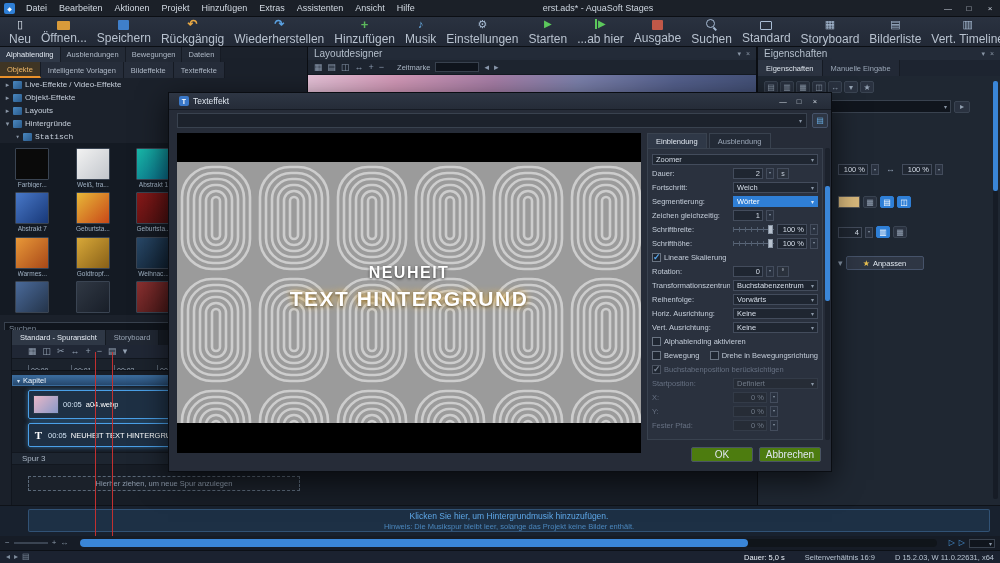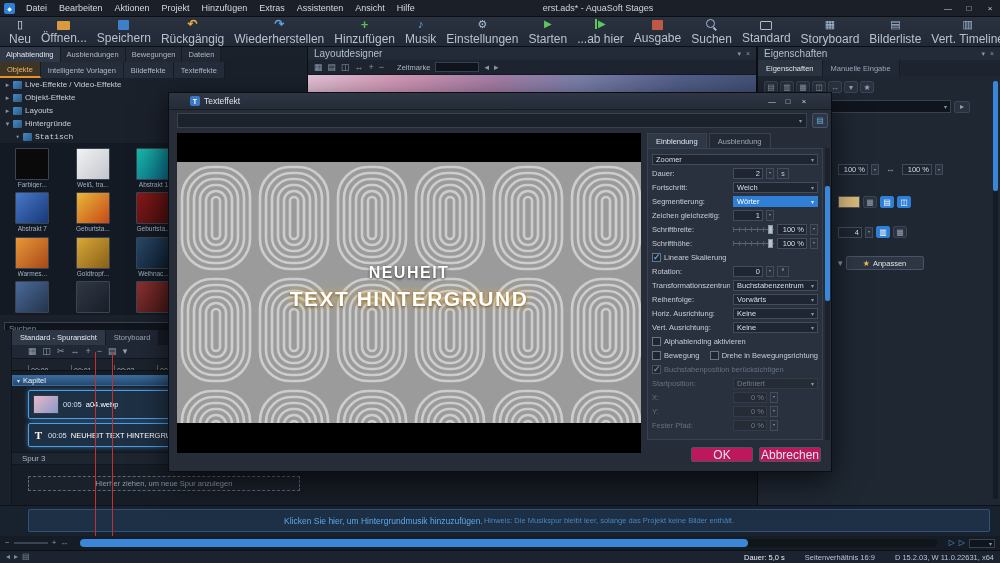--- a/index.html
+++ b/index.html
@@ -116,39 +116,39 @@
   .clip-thumb{width:26px;height:19px;background:linear-gradient(135deg,#e8b8c8,#8898c8);border:1px solid #2a3a4a}
   .clip-dur{font-size:7.5px;color:#cfe0f0}
   .clip-name{font-size:7.5px;color:#ffffff;white-space:nowrap;overflow:hidden}
   .tbadge{width:11px;height:14px;color:#fff;font-family:"Liberation Serif",serif;font-size:11px;font-weight:bold;display:flex;align-items:center;justify-content:center}
   .spur3{position:absolute;left:12px;top:122px;right:0;height:13px;background:#1d2530;display:flex;align-items:center;padding-left:10px;font-size:8px;color:#aab6c4;border-top:1px solid #12171f;border-bottom:1px solid #12171f}
   .drop-hint{position:absolute;left:28px;top:146px;width:272px;height:15px;border:1px dashed #5a6878;color:#8d9aab;font-size:7.5px;text-align:center;line-height:14px;background:rgba(255,255,255,.02)}
   .playhead{position:absolute;width:1px;top:352px;height:184px;background:#c23030;z-index:6}
 
   
   .musicbar{position:absolute;left:0;top:505px;width:1000px;height:31px;background:#18212e;border-top:1px solid #0e1218}
-  .musictrack{position:absolute;left:28px;right:10px;top:3px;bottom:4px;background:rgba(56,118,180,.18);border:1px solid rgba(90,150,210,.35);border-radius:2px;display:flex;flex-direction:row;align-items:center;justify-content:center;gap:1px}
+  .musictrack{position:absolute;left:28px;right:10px;top:3px;bottom:4px;background:rgba(56,118,180,.18);border:1px solid rgba(90,150,210,.35);border-radius:2px;display:flex;flex-direction:column;align-items:center;justify-content:center;gap:1px}
   .mh1{font-size:8.5px;color:#5fa8e8}
   .mh2{font-size:7.5px;color:#4a86bc}
   .bottombar{position:absolute;left:0;top:536px;width:1000px;height:14px;background:#161c26;display:flex;align-items:center;padding:0 5px;gap:4px}
   .bbi{font-size:8px;color:#8a98a8;line-height:1}
   .zoomline{width:34px;height:2px;background:#3a4452}
   .hscroll{flex:1;height:8px;background:#10151a;border-radius:4px;margin:0 8px;position:relative}
   .hthumb{position:absolute;left:0;top:0;height:8px;width:78%;background:#3a86d8;border-radius:4px}
   .bbi.blue{color:#4a9ae0}
   .mini-sel{width:26px;height:9px;border:1px solid #39424f;background:#10151d;display:flex;align-items:center;justify-content:flex-end;padding:0 2px;font-size:6px;color:#8a96a6}
   .statusbar{position:absolute;left:0;top:550px;width:1000px;height:13px;background:#1b2230;border-top:1px solid #0c1016;display:flex;align-items:center;padding:0 6px;gap:4px}
   .sbi{font-size:8px;color:#7e8c9c;line-height:1}
   .sb-sp{flex:1}
   .sb-txt{font-size:7.5px;color:#b8c4d2;margin-left:16px;white-space:nowrap}
   .sb-txt.em{color:#e8eef6}
 
   
   .dialog{position:absolute;left:168px;top:92px;width:664px;height:380px;background:#262c38;border:1px solid #0a0d12;box-shadow:0 8px 28px rgba(0,0,0,.65);z-index:30}
-  .dlg-title{height:17px;background:linear-gradient(#2e3644,#252c38);display:flex;align-items:center;gap:4px;padding:0 21px;border-bottom:1px solid #161b24}
+  .dlg-title{height:17px;background:linear-gradient(#2e3644,#252c38);display:flex;align-items:center;gap:4px;padding:0 10px;border-bottom:1px solid #161b24}
   .dlg-ticon{width:10px;height:10px;background:#3a78c8;border-radius:2px;color:#fff;font-size:7px;display:flex;align-items:center;justify-content:center;font-weight:bold}
   .dlg-title-text{font-size:8.5px;color:#dfe6ef;flex:1}
   .dlg-wbtn{font-size:7.5px;color:#cfd6e0;width:12px;text-align:center}
   .preset-row{position:absolute;left:8px;top:20px;display:flex;gap:5px}
   .preset-sel{width:630px;height:15px;background:#1c222c;border:1px solid #39424f;display:flex;align-items:center;padding:0 4px;font-size:8px;color:#d5dde8}
   .preset-sel .car{margin-left:auto;font-size:6px;color:#8a96a6}
   .preset-btn{width:16px;height:15px;background:#2e3644;border:1px solid #46536a;border-radius:2px;display:flex;align-items:center;justify-content:center;font-size:8px;color:#6ab0e8}
   .preview{position:absolute;left:8px;top:40px;width:464px;height:320px;background:#000;overflow:hidden}
   .frame{position:absolute;left:0;top:29px;width:464px;height:261px;overflow:hidden}
   .ptext{position:absolute;left:0;right:0;top:98px;text-align:center;color:#fff;font-weight:bold;letter-spacing:1.5px;line-height:26px}
@@ -176,21 +176,21 @@
   .sthumb{position:absolute;right:1px;top:1px;width:5px;height:9px;background:#b8c2cf;border:1px solid #8b97a6;z-index:1}
   .fcheck{width:9px;height:9px;border:1px solid #6a7482;background:#1f2631;position:relative;flex-shrink:0}
   .fcheck.on::before{content:"✓";position:absolute;left:0;top:-2px;font-size:9px;color:#58a8f0;font-weight:bold}
   .frow.dis .flab,.frow.dis .fclab{color:#667082}
   .frow.dis .fsel,.frow.dis .fspin{background:#262c36;border-color:#333b48;color:#707a88}
   .frow.dis .fcheck{border-color:#4a5260}
   .frow.dis .fcheck.on::before{color:#7a8494}
   .dscroll{position:absolute;left:656px;top:55px;width:5px;height:292px;background:#1c222c;border-radius:2px}
   .dscroll .vthumb{position:absolute;top:38px;width:5px;height:115px;background:#3a86d8;border-radius:2px}
   .dlg-buttons{position:absolute;right:10px;bottom:9px;display:flex;gap:6px}
-  .dbtn{width:62px;height:15px;background:#be185d;border:1px solid #4a5464;border-radius:2px;color:#dfe6ef;font-size:12px;font-family:"Liberation Sans",sans-serif}
+  .dbtn{width:62px;height:15px;background:#4d7c0f;border:1px solid #4a5464;border-radius:2px;color:#dfe6ef;font-size:10px;font-family:"Liberation Sans",sans-serif}
   .spring{flex:1}
 </style>
 </head>
 <body>
 
 <div id="app">
 
   <div class="menubar">
     <span class="applogo">
         <span class="g-diamond"></span>

